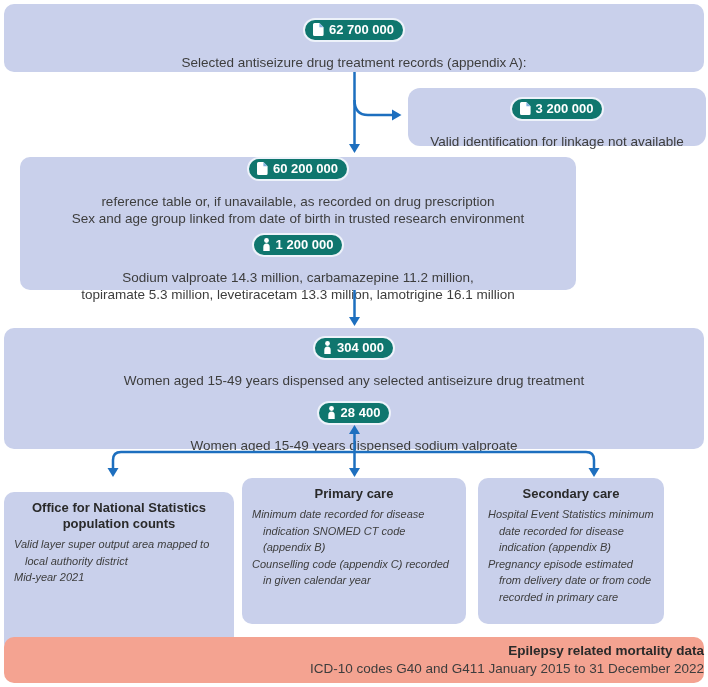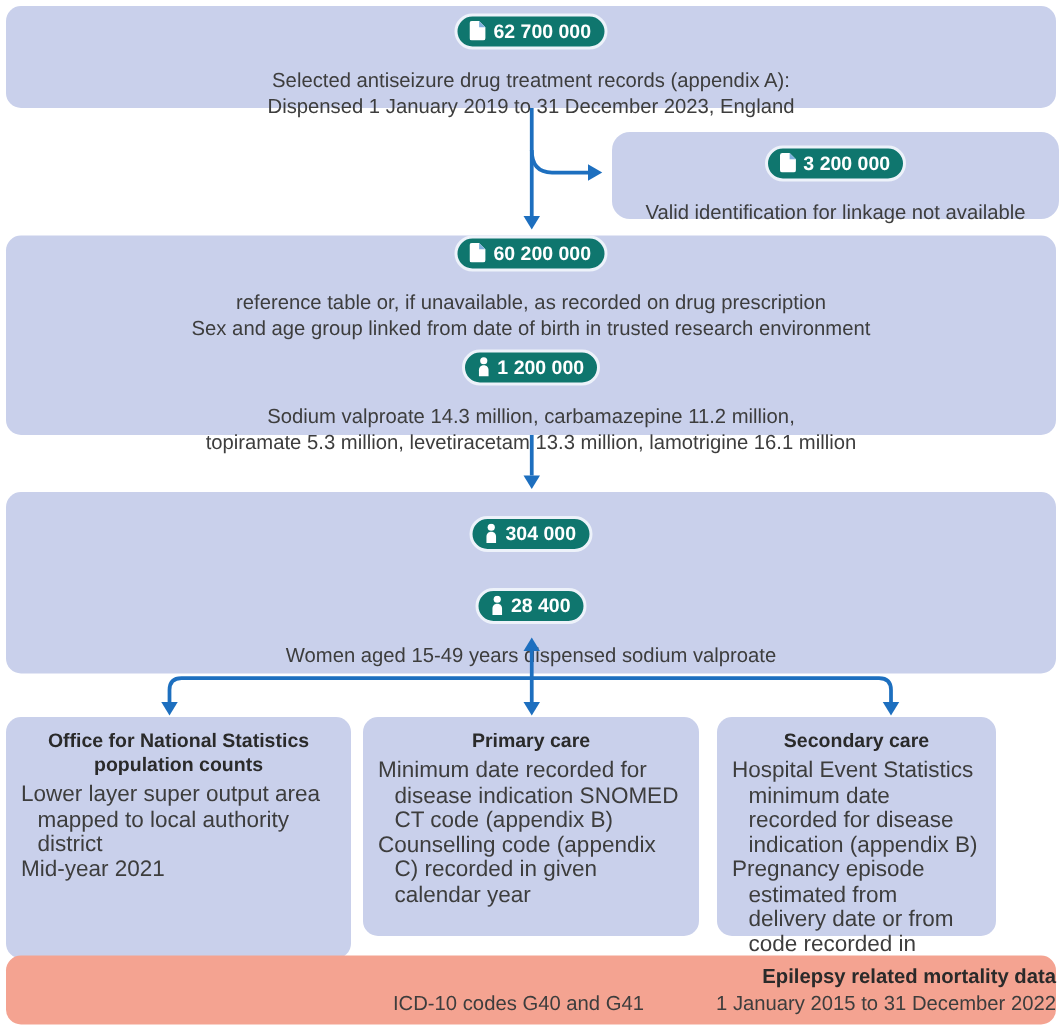--- a/index.html
+++ b/index.html
@@ -14,43 +14,42 @@
     display:inline-flex; align-items:center; gap:5px; background:#0f766e; color:#ffffff;
     font-weight:bold; font-size:13px; line-height:15px; padding:2px 9px 3px 8px;
     border-radius:20px; border:2px solid #edf2fa; margin:12px 0;
   }
   .bicon { display:inline-flex; align-items:center; }
   .connector { position:absolute; color:#1d6fbf; }
   .connector path { stroke:currentColor; stroke-width:2.5; fill:none; }
   .connector polygon { fill:currentColor; }
   .src { padding:8px 10px; }
   .src-title { font-weight:bold; font-size:13px; line-height:16px; color:#2a2a2a; text-align:center; margin-bottom:4px; }
-  .src-item { font-size:15px; line-height:16.5px; padding-left:11px; text-indent:-11px; color:#3d3d3d; }
+  .src-item { font-size:11px; line-height:16.5px; padding-left:11px; text-indent:-11px; color:#3d3d3d;font-style:italic; }
   #box-mortality { background:#f4a391; }
   .mort-title { font-weight:bold; font-size:13.5px; line-height:17px; color:#2a2a2a; }
-  .mort-row { display:flex; justify-content:center; gap:48px; font-size:13.5px; line-height:18px; color:#3d3d3d; }
+  .mort-row { display:flex; justify-content:center; font-size:13.5px; line-height:18px; color:#3d3d3d; }
 </style>
 </head>
 <body>
 
 <div id="canvas">
 
   <div class="panel" id="box-records" style="left:4px; top:4px; width:700px; height:68px;">
     <div class="center-stack">
       <span class="badge">
         <span class="bicon">
           <svg width="11" height="13" viewBox="0 0 11 13">
               <path d="M0 1.5 A1.5 1.5 0 0 1 1.5 0 H6.4 L10.6 4.2 V11.5 A1.5 1.5 0 0 1 9.1 13 H1.5 A1.5 1.5 0 0 1 0 11.5 Z" fill="#ffffff"></path>
               <path d="M6.4 0 L10.6 4.2 H6.4 Z" fill="#7fb0dc"></path>
             </svg>
         </span>
         <span>62 700 000</span>
       </span>
       <div class="t">Selected antiseizure drug treatment records (appendix A):</div>
-      <div class="t">Dispensed 1 January 2019 to 31 December 2023, England</div>
     </div>
   </div>
 
   <svg class="connector" style="left:0; top:72px;" width="708" height="85" viewBox="0 0 708 85">
     <path d="M354.5 0 V72"></path>
     <polygon points="349,72 360,72 354.5,81"></polygon>
     <path d="M354.5 28 Q354.5 43 368 43 H392"></path>
     <polygon points="392,37.5 392,48.5 401.5,43"></polygon>
   </svg>
 
@@ -62,21 +61,21 @@
               <path d="M0 1.5 A1.5 1.5 0 0 1 1.5 0 H6.4 L10.6 4.2 V11.5 A1.5 1.5 0 0 1 9.1 13 H1.5 A1.5 1.5 0 0 1 0 11.5 Z" fill="#ffffff"></path>
               <path d="M6.4 0 L10.6 4.2 H6.4 Z" fill="#7fb0dc"></path>
             </svg>
         </span>
         <span>3 200 000</span>
       </span>
       <div class="t">Valid identification for linkage not available</div>
     </div>
   </div>
 
-  <div class="panel" id="box-linked" style="left:4px; top:157px; width:700px; height:133px;">
+  <div class="panel" id="box-linked" style="left:20px; top:157px; width:556px; height:133px;">
     <div class="center-stack">
       <span class="badge">
         <span class="bicon">
           <svg width="11" height="13" viewBox="0 0 11 13">
               <path d="M0 1.5 A1.5 1.5 0 0 1 1.5 0 H6.4 L10.6 4.2 V11.5 A1.5 1.5 0 0 1 9.1 13 H1.5 A1.5 1.5 0 0 1 0 11.5 Z" fill="#ffffff"></path>
               <path d="M6.4 0 L10.6 4.2 H6.4 Z" fill="#7fb0dc"></path>
             </svg>
         </span>
         <span>60 200 000</span>
       </span>
@@ -105,20 +104,21 @@
     <div class="center-stack">
       <span class="badge">
         <span class="bicon">
           <svg width="9" height="13" viewBox="0 0 9 13">
               <circle cx="4.5" cy="2.5" r="2.4" fill="#ffffff"></circle>
               <path d="M4.5 5.5 C6.6 5.5 7.7 7 7.7 8.9 V13 H1.3 V8.9 C1.3 7 2.4 5.5 4.5 5.5 Z" fill="#ffffff"></path>
             </svg>
         </span>
         <span>304 000</span>
       </span>
+      <div class="t">Women aged 15-49 years dispensed any selected antiseizure drug treatment</div>
       <span class="badge">
         <span class="bicon">
           <svg width="9" height="13" viewBox="0 0 9 13">
               <circle cx="4.5" cy="2.5" r="2.4" fill="#ffffff"></circle>
               <path d="M4.5 5.5 C6.6 5.5 7.7 7 7.7 8.9 V13 H1.3 V8.9 C1.3 7 2.4 5.5 4.5 5.5 Z" fill="#ffffff"></path>
             </svg>
         </span>
         <span>28 400</span>
       </span>
       <div class="t">Women aged 15-49 years dispensed sodium valproate</div>
@@ -127,23 +127,23 @@
 
   <svg class="connector" style="left:0; top:424px;" width="708" height="54" viewBox="0 0 708 54">
     <polygon points="349,10 360,10 354.5,1"></polygon>
     <path d="M354.5 9 V44"></path>
     <polygon points="349,44 360,44 354.5,53"></polygon>
     <path d="M113 44 V36 Q113 28 121 28 H586 Q594 28 594 36 V44"></path>
     <polygon points="107.5,44 118.5,44 113,53"></polygon>
     <polygon points="588.5,44 599.5,44 594,53"></polygon>
   </svg>
 
-  <div class="panel src" id="box-ons" style="left:4px; top:478px; width:230px; height:161px;">
+  <div class="panel src" id="box-ons" style="left:4px; top:492px; width:230px; height:161px;">
     <div class="src-title">Office for National Statistics population counts</div>
-    <div class="src-item">Lower layer super output area mapped to local authority district</div>
+    <div class="src-item">Valid layer super output area mapped to local authority district</div>
     <div class="src-item">Mid-year 2021</div>
   </div>
 
   <div class="panel src" id="box-primary" style="left:242px; top:478px; width:224px; height:146px;">
     <div class="src-title">Primary care</div>
     <div class="src-item">Minimum date recorded for disease indication SNOMED CT code (appendix B)</div>
     <div class="src-item">Counselling code (appendix C) recorded in given calendar year</div>
   </div>
 
   <div class="panel src" id="box-secondary" style="left:478px; top:478px; width:186px; height:146px;">

